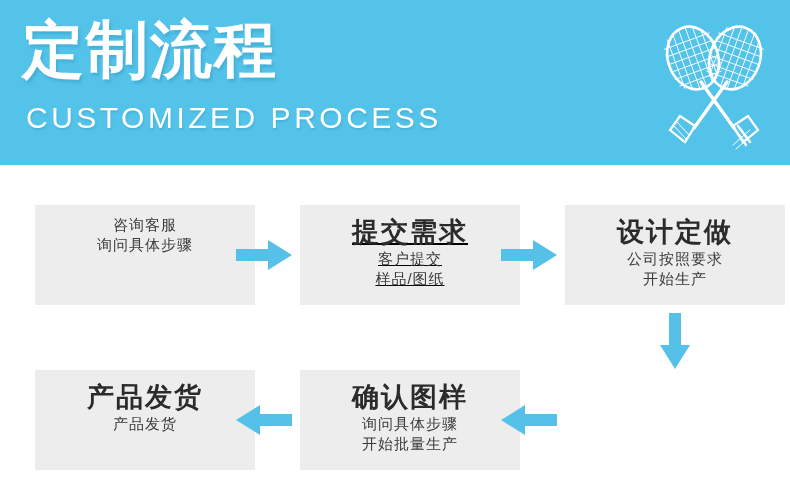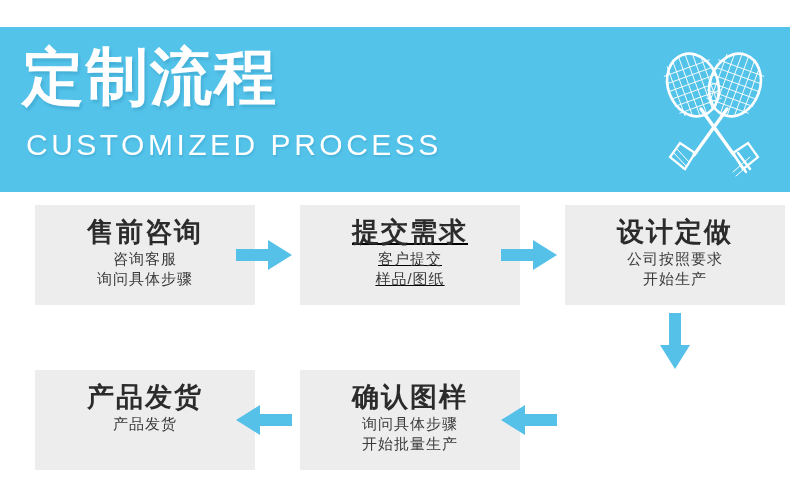--- a/index.html
+++ b/index.html
@@ -17,21 +17,20 @@
 
   
   .banner {
     position: absolute;
     left: 0;
     top: 0;
     width: 790px;
     height: 165px;
     background: #54c3ea;
     overflow: hidden;
-    margin-top: 27px;
   }
   .banner-title {
     position: absolute;
     left: 22px;
     top: 14px;
     font-size: 62px;
     line-height: 72px;
     font-weight: bold;
     color: #ffffff;
     letter-spacing: 2px;
@@ -185,21 +184,20 @@
           <line x1="17" y1="113" x2="28" y2="124"></line>
         </g>
       </g>
     </svg>
   </div>
 </div>
 
 <div class="flow">
 
   <div class="step pos-r1c1">
-    <div class="step-title">售前咨询</div>
     <div class="step-line">咨询客服</div>
     <div class="step-line">询问具体步骤</div>
   </div>
 
   <div class="arrow-h ar-1">
     <svg width="56" height="34" viewBox="0 0 56 34">
       <path d="M0 11 L32 11 L32 2 L56 17 L32 32 L32 23 L0 23 Z" fill="#55c0e8"></path>
     </svg>
   </div>
 

